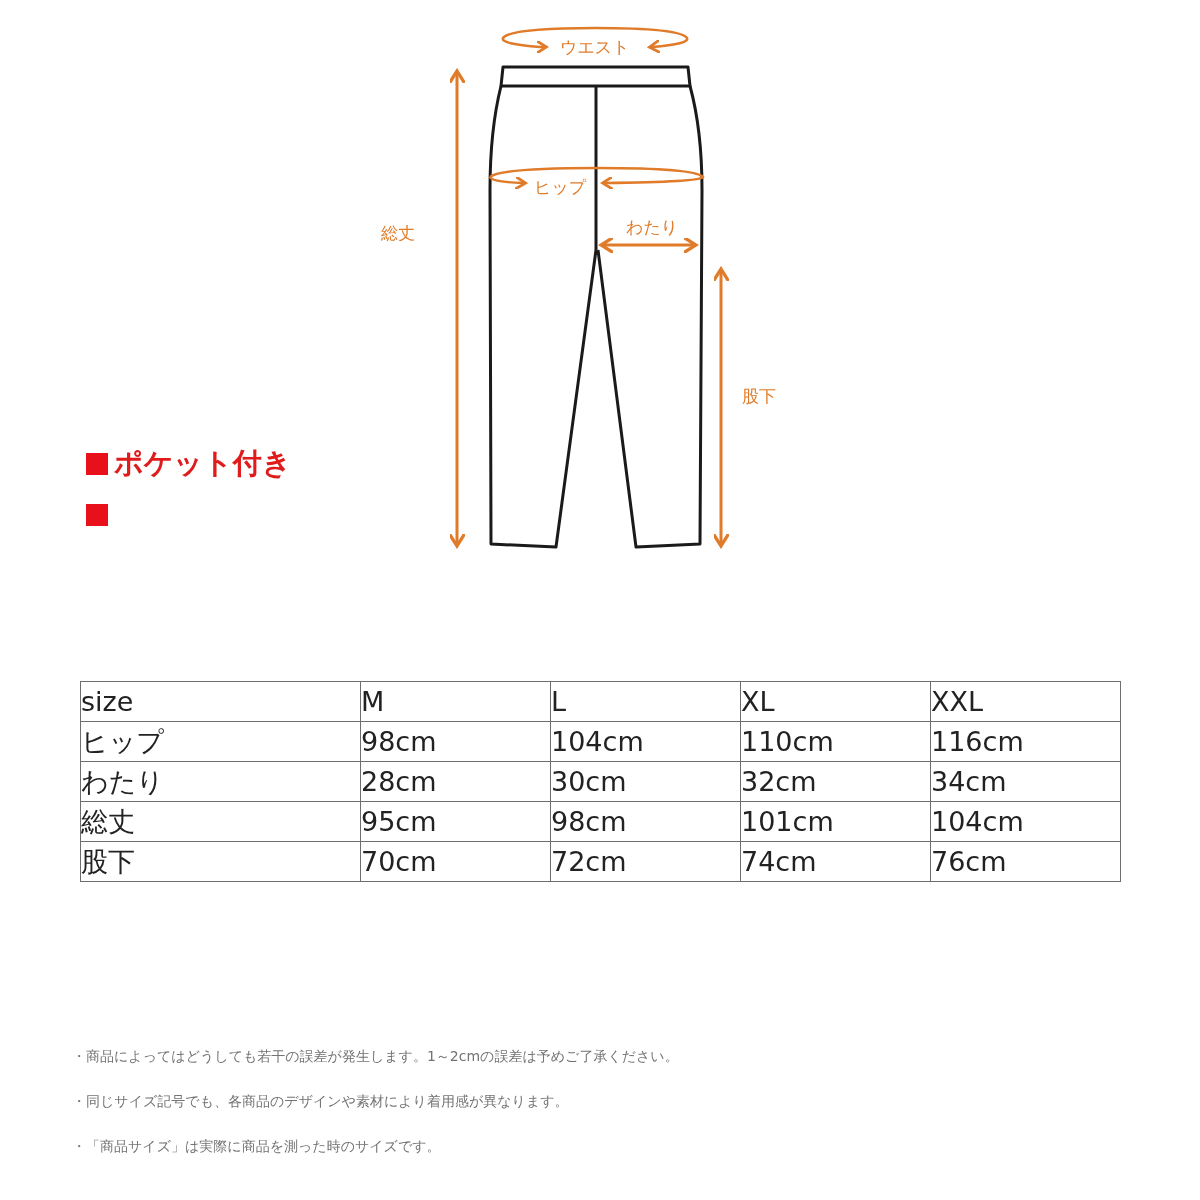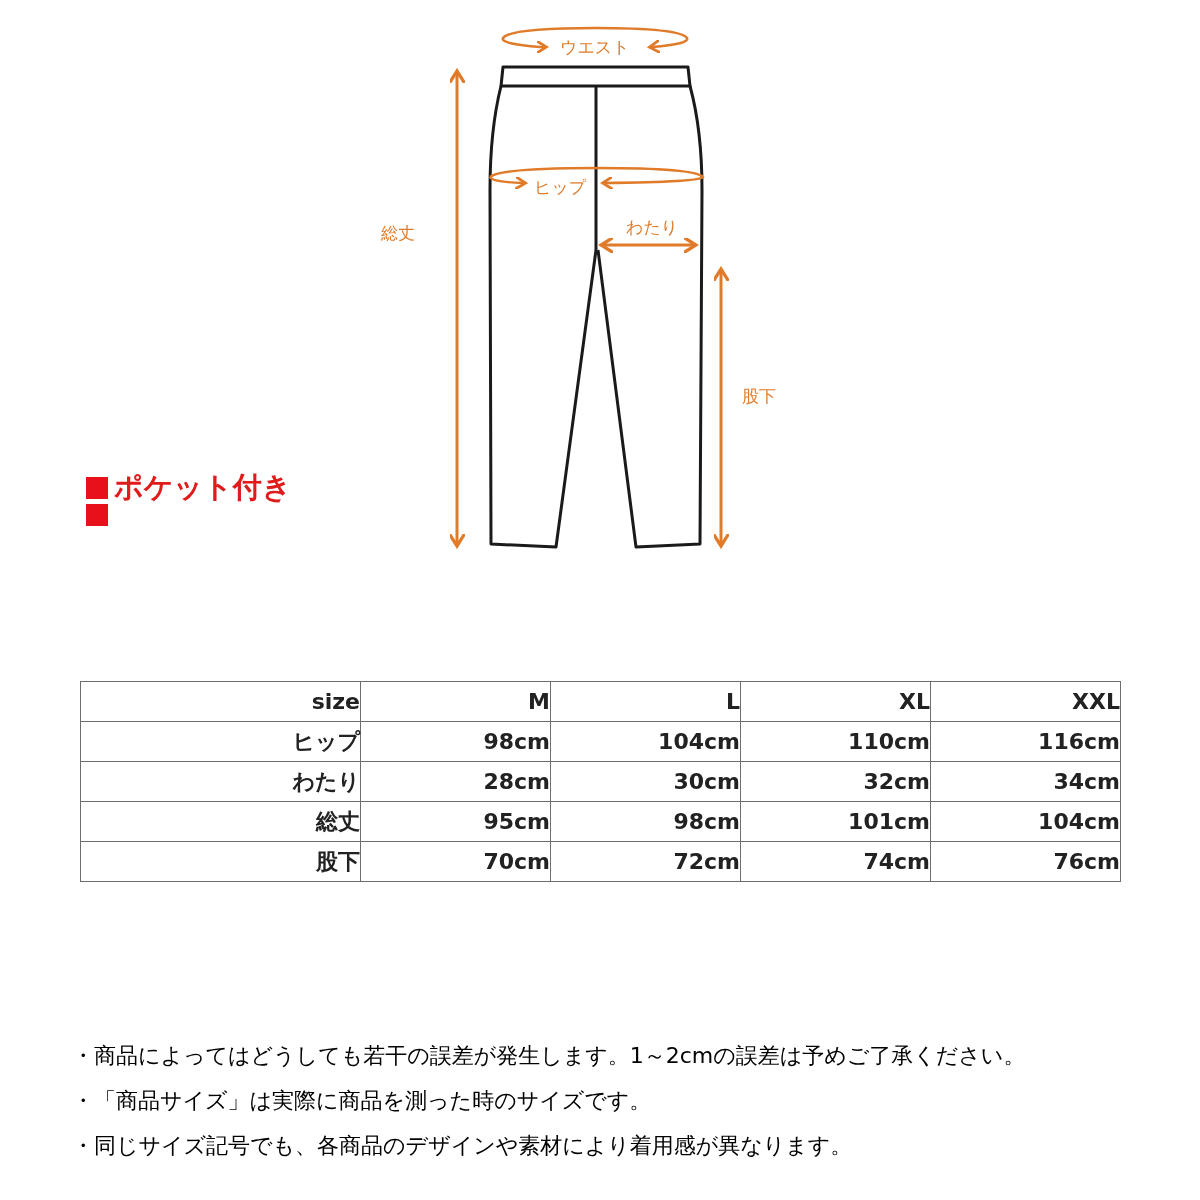--- a/index.html
+++ b/index.html
@@ -6,29 +6,29 @@
   body { width: 1200px; height: 1200px; position: relative; overflow: hidden;
          font-family: "DejaVu Sans", "Liberation Sans", sans-serif; color: #222; }
   .diagram { position: absolute; left: 0; top: 0; width: 1200px; height: 600px; text-align: right; }
   .diagram svg { position: absolute; left: 0; top: 0; }
   .mlabel { position: absolute; color: #e07b2a; font-size: 17px; white-space: nowrap; }
   .feature { position: absolute; left: 86px; color: #e01b1b; font-size: 29px; font-weight: bold;
              white-space: nowrap; letter-spacing: 0px; display: flex; align-items: center; }
   .feature .sq { display: inline-block; width: 22px; height: 22px; background: #e8101a; margin-right: 6px; }
   table.size { position: absolute; left: 80px; top: 681px; width: 1040px; border-collapse: collapse;
                table-layout: fixed; }
-  table.size td { border: 1.5px solid #6e6e6e; height: 39px; padding: 0; text-align: right;
-                  font-size: 22px; color: #222; white-space: nowrap; font-weight: bold; }
+  table.size td { border: 1.5px solid #6e6e6e; height: 39px; padding: 0; text-align: left;
+                  font-size: 27px; color: #222; white-space: nowrap; }
   table.size col.c0 { width: 280px; }
   table.size col.c1 { width: 190px; }
   table.size col.c2 { width: 190px; }
   table.size col.c3 { width: 190px; }
   table.size col.c4 { width: 190px; }
   .notes { position: absolute; left: 72px; top: 1038px; }
-  .note { font-size: 22px; color: #000000; height: 45px; line-height: 36px; white-space: nowrap; }
+  .note { font-size: 14px; color: #737373; height: 45px; line-height: 36px; white-space: nowrap; }
 </style>
 </head>
 <body>
 
 <div class="diagram">
   <svg width="1200" height="600" viewBox="0 0 1200 600">
     <defs>
       <marker id="ah" viewBox="0 0 10 10" refX="6" refY="5" markerWidth="5" markerHeight="5" orient="auto-start-reverse">
         <path d="M0,0 L8,5 L0,10" fill="none" stroke="#e07b2a" stroke-width="2.2"></path>
       </marker>
@@ -61,21 +61,21 @@
       <path d="M721,272 L721,543" marker-start="url(#ah)" marker-end="url(#ah)"></path>
     </g>
   </svg>
   <span class="mlabel" style="left:560px; top:36px;">ウエスト</span>
   <span class="mlabel" style="left:534px; top:176px;">ヒップ</span>
   <span class="mlabel" style="left:626px; top:216px;">わたり</span>
   <span class="mlabel" style="left:381px; top:222px;">総丈</span>
   <span class="mlabel" style="left:742px; top:385px;">股下</span>
 </div>
 
-<div class="feature" style="top:468px;">
+<div class="feature" style="top:444px;">
   <span class="sq"></span>
   <span>ポケット付き</span>
 </div>
 <div class="feature" style="top:504px;">
   <span class="sq"></span>
 </div>
 
 <table class="size">
   <colgroup>
       <col class="c0">
@@ -118,15 +118,15 @@
     <td>70cm</td>
     <td>72cm</td>
     <td>74cm</td>
     <td>76cm</td>
   </tr>
 </tbody>
   </table>
 
 <div class="notes">
   <div class="note">・商品によってはどうしても若干の誤差が発生します。1～2cmの誤差は予めご了承ください。</div>
+  <div class="note">・同じサイズ記号でも、各商品のデザインや素材により着用感が異なります。</div>
   <div class="note">・「商品サイズ」は実際に商品を測った時のサイズです。</div>
-  <div class="note">・同じサイズ記号でも、各商品のデザインや素材により着用感が異なります。</div>
 </div>
 
 </body></html>

